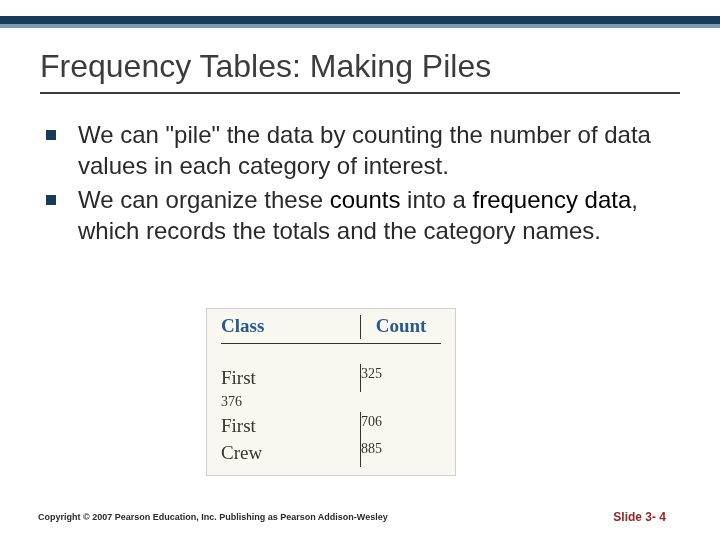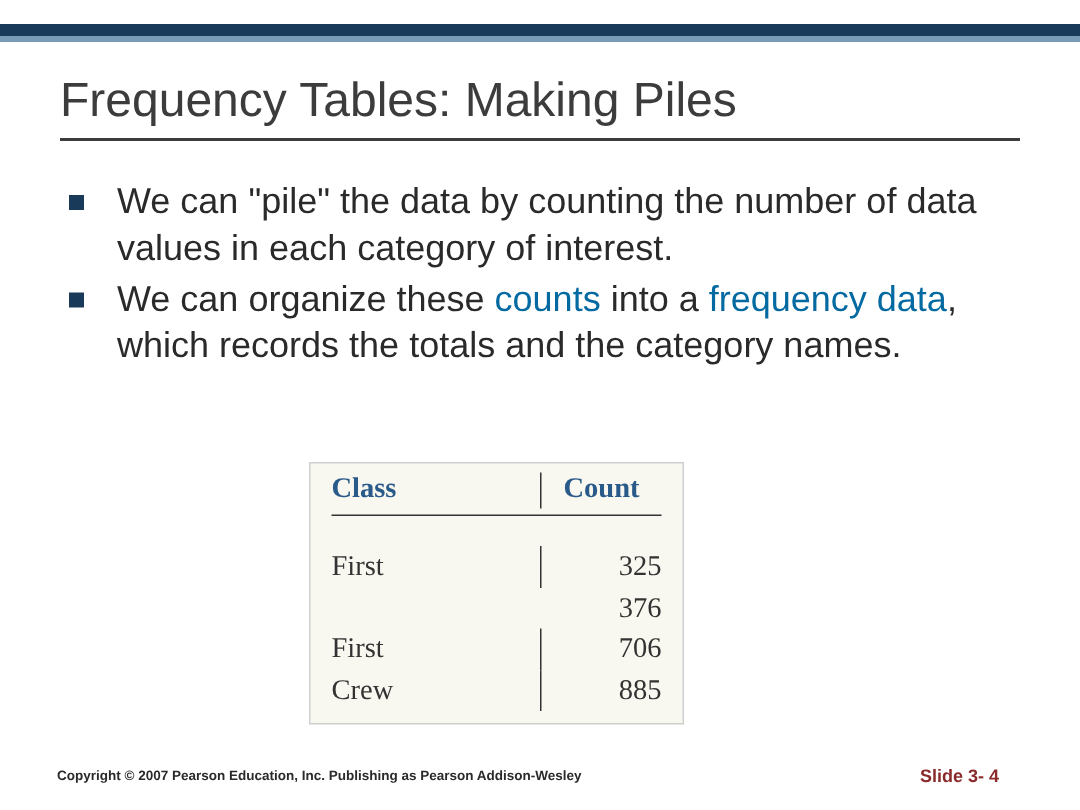--- a/index.html
+++ b/index.html
@@ -59,21 +59,21 @@
     margin-top: 10px;
     margin-right: 22px;
     flex-shrink: 0;
   }
   .bullet-text {
     font-size: 24px;
     color: #2a2a2a;
     line-height: 1.28;
   }
   .highlight {
-    color: #0369a1;
+    color: #000000;
   }
   .freq-table-wrap {
     position: absolute;
     top: 308px;
     left: 206px;
     width: 250px;
     background: #f8f7f0;
     border: 1px solid #cfcfcf;
     padding: 6px 0 8px 0;
   }
@@ -111,23 +111,23 @@
   .ft-cell-class {
     flex: 0 0 140px;
     font-family: Georgia, 'Times New Roman', serif;
     font-size: 19px;
     color: #333;
     border-right: 1.5px solid #333;
   }
   .ft-cell-count {
     flex: 1;
     font-family: Georgia, 'Times New Roman', serif;
-    font-size: 19px;
+    font-size: 14px;
     color: #333;
-    text-align: right;
+    text-align: left;
   }
   .footer-left {
     position: absolute;
     left: 38px;
     bottom: 18px;
     font-size: 9px;
     font-weight: bold;
     color: #2a2a2a;
   }
   .footer-right {

